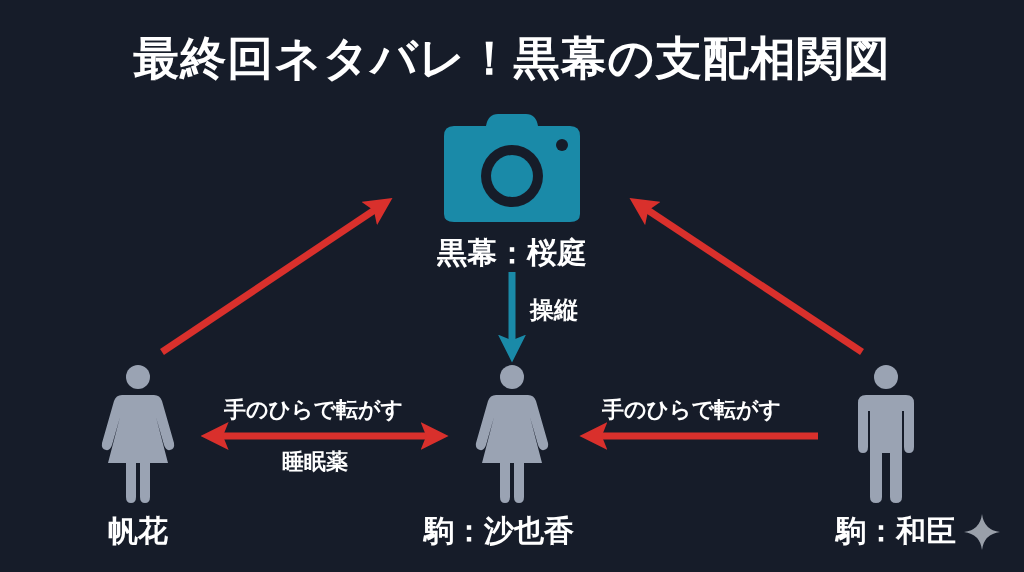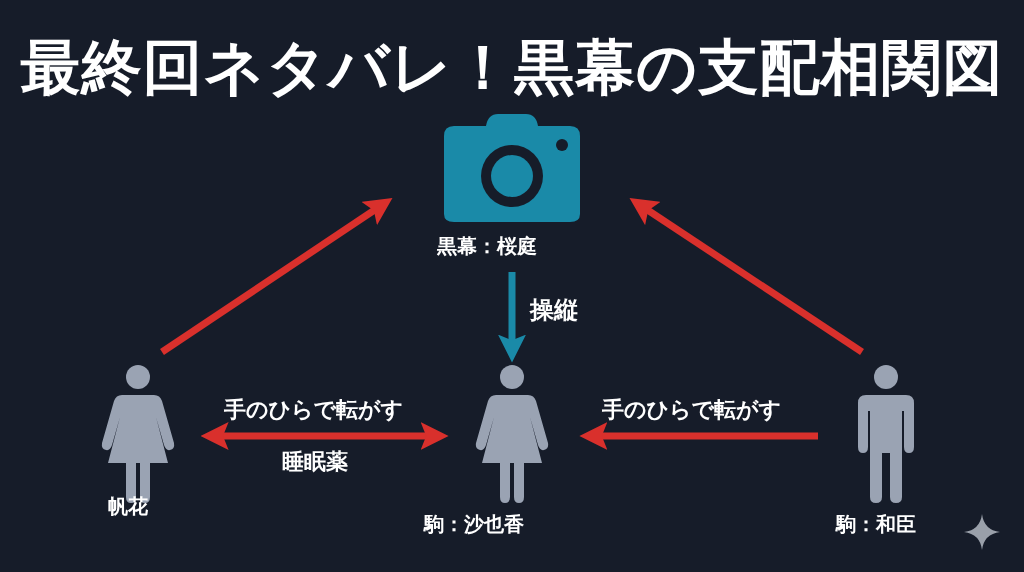--- a/index.html
+++ b/index.html
@@ -1,20 +1,20 @@
 <!DOCTYPE html>
 <html><head>
 <meta charset="utf-8">
 <style>
   html, body { margin:0; padding:0; }
   body { width:1024px; height:572px; background:#161c29; overflow:hidden; position:relative;
          font-family:"DejaVu Sans", sans-serif; color:#ffffff; }
   .title { position:absolute; left:0; top:28px; width:1024px; text-align:center;
-           font-size:60px; font-weight:bold; letter-spacing:1px; }
-  .label { position:absolute; font-size:20px; font-weight:bold; white-space:nowrap; }
+           font-size:46px; font-weight:bold; letter-spacing:1px; }
+  .label { position:absolute; font-size:30px; font-weight:bold; white-space:nowrap; }
   .small { position:absolute; font-size:22px; font-weight:bold; white-space:nowrap; }
   svg.layer { position:absolute; left:0; top:0; }
   .fig { position:absolute; }
 </style>
 </head>
 <body>
 
 <div class="title">最終回ネタバレ！黒幕の支配相関図</div>
 
 <svg class="layer" width="1024" height="572">
@@ -54,21 +54,21 @@
 </svg>
 <div class="label" style="left:437px;top:233px">黒幕：桜庭</div>
 <div class="small" style="left:530px;top:294px;font-size:24px">操縦</div>
 
 <svg class="fig" style="left:100px;top:365px" width="76" height="140" viewBox="0 0 76 140">
   <g fill="#9aa3b3">
     <circle cx="38" cy="12" r="12"></circle>
     <path d="M22,30 L54,30 Q60,30 62,36 L74,78 Q75,84 70,85 Q66,86 64,80 L56,52 L68,98 L50,98 L50,132 Q50,138 45,138 Q40,138 40,132 L40,98 L36,98 L36,132 Q36,138 31,138 Q26,138 26,132 L26,98 L8,98 L20,52 L12,80 Q10,86 6,85 Q1,84 2,78 L14,36 Q16,30 22,30 Z"></path>
   </g>
 </svg>
-<div class="label" style="left:108px;top:493px">帆花</div>
+<div class="label" style="left:108px;top:511px">帆花</div>
 
 <svg class="fig" style="left:474px;top:365px" width="76" height="140" viewBox="0 0 76 140">
   <g fill="#9aa3b3">
     <circle cx="38" cy="12" r="12"></circle>
     <path d="M22,30 L54,30 Q60,30 62,36 L74,78 Q75,84 70,85 Q66,86 64,80 L56,52 L68,98 L50,98 L50,132 Q50,138 45,138 Q40,138 40,132 L40,98 L36,98 L36,132 Q36,138 31,138 Q26,138 26,132 L26,98 L8,98 L20,52 L12,80 Q10,86 6,85 Q1,84 2,78 L14,36 Q16,30 22,30 Z"></path>
   </g>
 </svg>
 <div class="label" style="left:424px;top:511px">駒：沙也香</div>
 
 <svg class="fig" style="left:854px;top:365px" width="64" height="140" viewBox="0 0 64 140">

